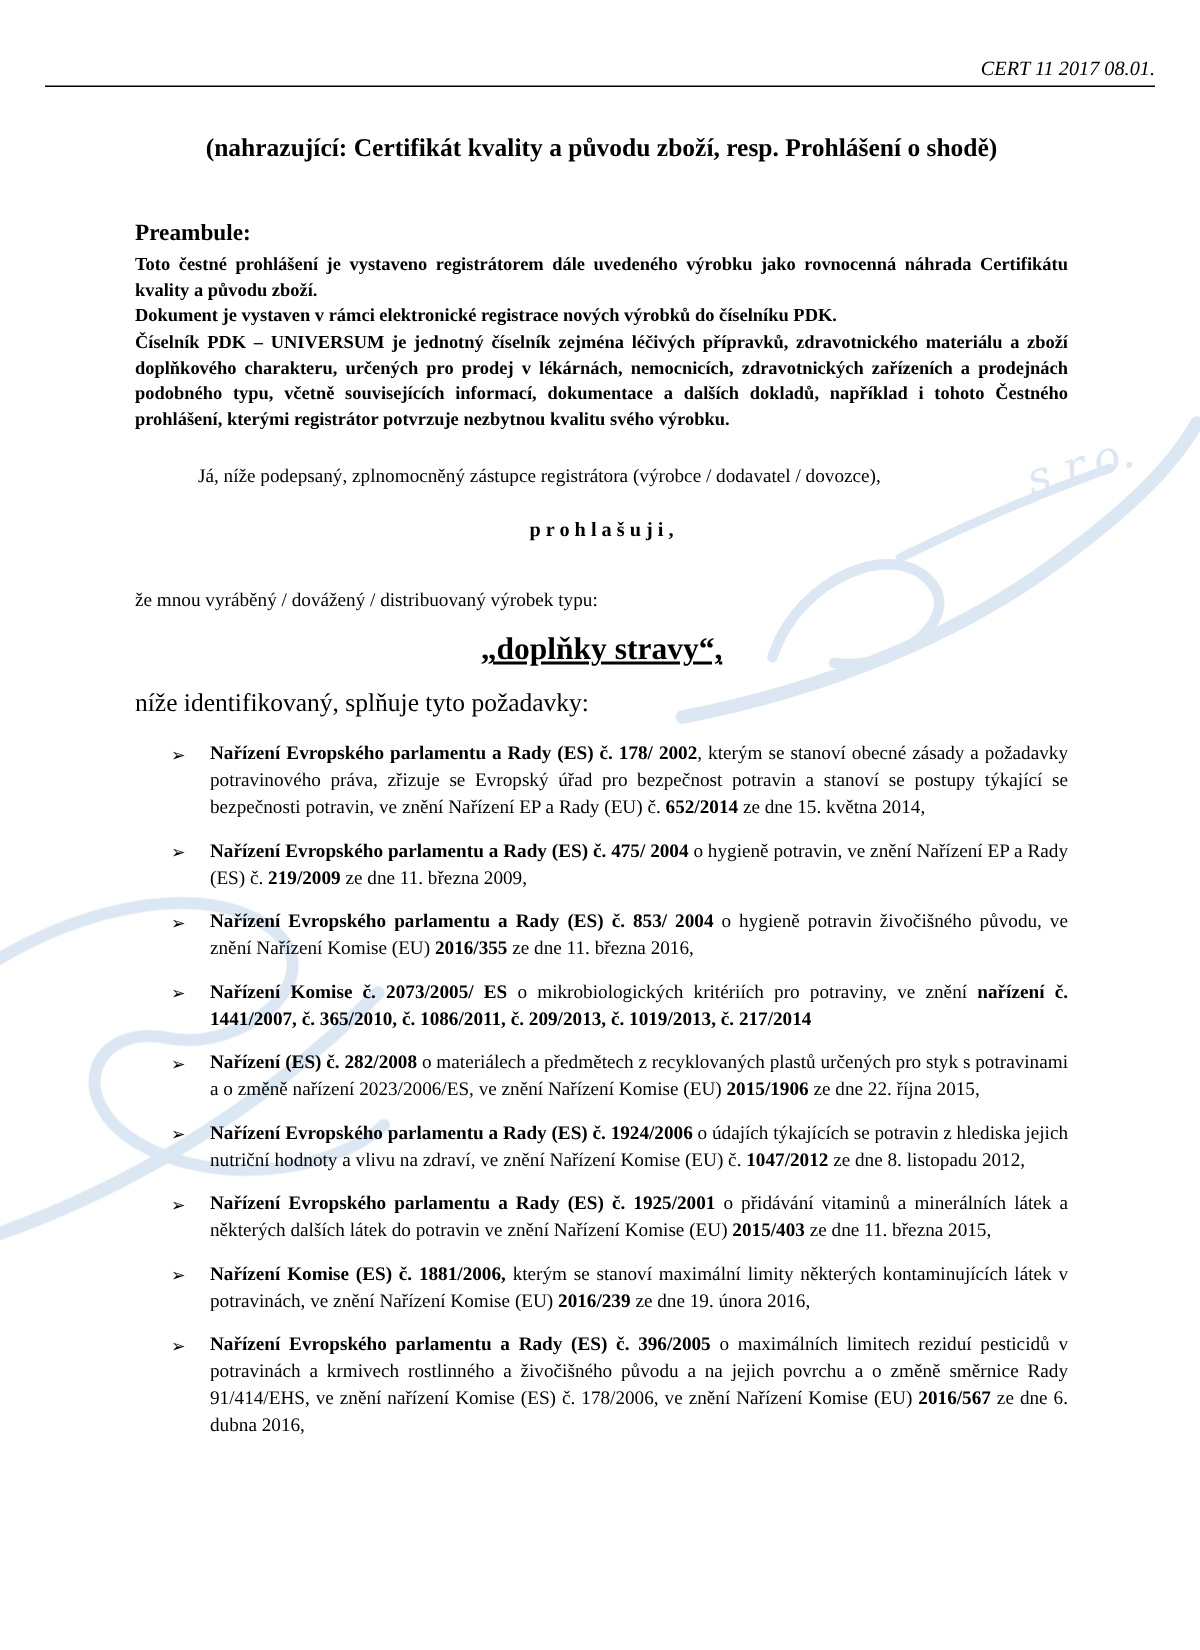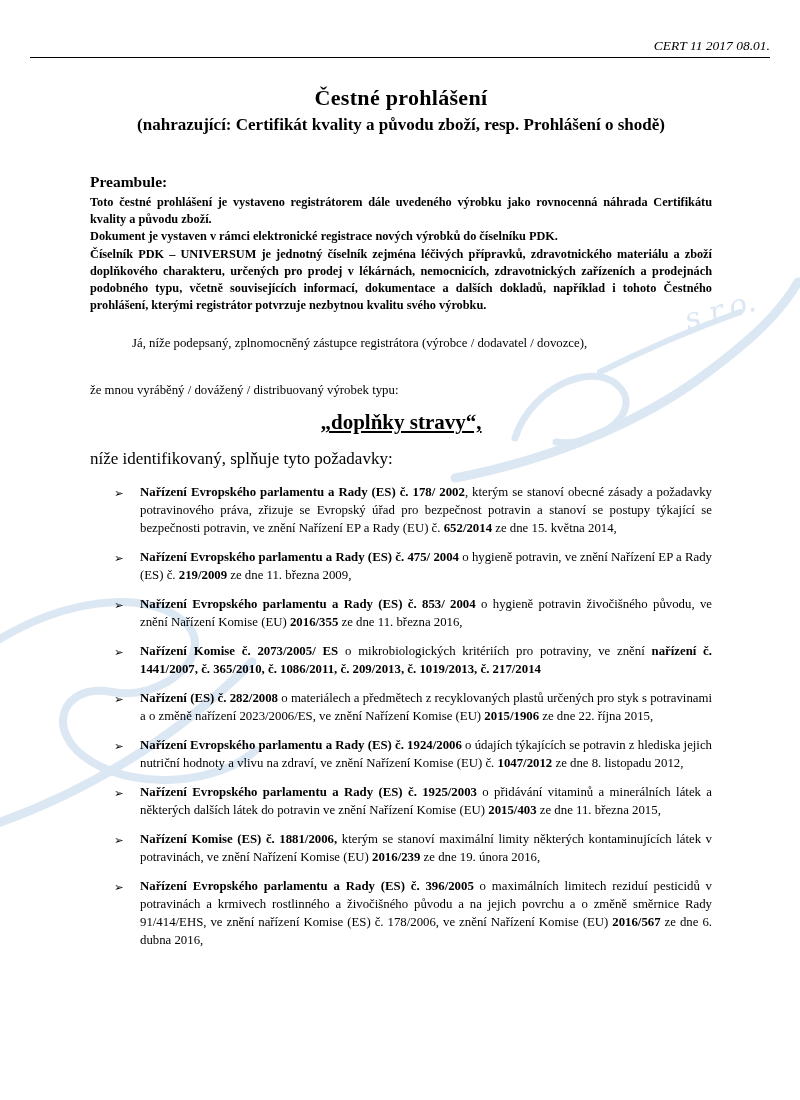--- a/index.html
+++ b/index.html
@@ -137,30 +137,30 @@
       </g>
     </svg>
   </div>
 
   <div class="content">
     <header class="doc-header">
       <div class="doc-code">CERT 11 2017 08.01.</div>
     </header>
 
     <main>
-      <h1 class="title">Čestné prohlášení</h1>
       <div class="subtitle">(nahrazující: Certifikát kvality a původu zboží, resp. Prohlášení o shodě)</div>
 
       <h2 class="preamble-heading">Preambule:</h2>
       <p class="preamble">Toto čestné prohlášení je vystaveno registrátorem dále uvedeného výrobku jako rovnocenná náhrada Certifikátu kvality a původu zboží.
 Dokument je vystaven v rámci elektronické registrace nových výrobků do číselníku PDK.
 Číselník PDK – UNIVERSUM je jednotný číselník zejména léčivých přípravků, zdravotnického materiálu a zboží doplňkového charakteru, určených pro prodej v lékárnách, nemocnicích, zdravotnických zařízeních a prodejnách podobného typu, včetně souvisejících informací, dokumentace a dalších dokladů, například i tohoto Čestného prohlášení, kterými registrátor potvrzuje nezbytnou kvalitu svého výrobku.</p>
 
       <p class="intro">Já, níže podepsaný, zplnomocněný zástupce registrátora (výrobce / dodavatel / dovozce),</p>
 
+      <p class="declaration">p r o h l a š u j i ,</p>
 
       <p class="product-line">že mnou vyráběný / dovážený  / distribuovaný výrobek typu:</p>
 
       <p class="product-type">„doplňky stravy“,</p>
 
       <p class="req-intro">níže identifikovaný, splňuje tyto požadavky:</p>
 
       <ul class="reg-list" id="reg-list">
   <li class="reg-item">
     <span class="bullet">➢</span>
@@ -187,21 +187,21 @@
     <span class="reg-text"><span class="b">Nařízení (ES) č. 282/2008</span><span> o materiálech a předmětech z recyklovaných plastů určených pro styk s potravinami a o změně nařízení 2023/2006/ES, ve znění Nařízení Komise (EU) </span><span class="b">2015/1906</span><span> ze dne 22. října 2015,</span></span>
   </li>
 
   <li class="reg-item">
     <span class="bullet">➢</span>
     <span class="reg-text"><span class="b">Nařízení Evropského parlamentu a Rady (ES) č. 1924/2006</span><span>  o údajích týkajících se potravin z hlediska jejich nutriční hodnoty a vlivu na zdraví, ve znění Nařízení Komise (EU) č. </span><span class="b">1047/2012</span><span> ze dne 8. listopadu 2012,</span></span>
   </li>
 
   <li class="reg-item">
     <span class="bullet">➢</span>
-    <span class="reg-text"><span class="b">Nařízení Evropského parlamentu a Rady (ES) č. 1925/2003</span><span>  o přidávání vitaminů a minerálních látek a některých dalších látek do potravin ve znění Nařízení Komise (EU) </span><span class="b">2015/403</span><span> ze dne 11. března 2015,</span></span>
+    <span class="reg-text"><span class="b">Nařízení Evropského parlamentu a Rady (ES) č. 1925/2001</span><span>  o přidávání vitaminů a minerálních látek a některých dalších látek do potravin ve znění Nařízení Komise (EU) </span><span class="b">2015/403</span><span> ze dne 11. března 2015,</span></span>
   </li>
 
   <li class="reg-item">
     <span class="bullet">➢</span>
     <span class="reg-text"><span class="b">Nařízení Komise (ES) č. 1881/2006,</span><span> kterým se stanoví maximální limity některých kontaminujících látek v potravinách, ve znění Nařízení Komise (EU) </span><span class="b">2016/239</span><span> ze dne 19. února 2016,</span></span>
   </li>
 
   <li class="reg-item">
     <span class="bullet">➢</span>
     <span class="reg-text"><span class="b">Nařízení Evropského parlamentu a Rady (ES) č. 396/2005</span><span> o maximálních limitech reziduí pesticidů v potravinách a krmivech rostlinného a živočišného původu a na jejich povrchu a o změně směrnice Rady 91/414/EHS, ve znění nařízení Komise (ES) č. 178/2006, ve znění Nařízení Komise (EU) </span><span class="b">2016/567</span><span> ze dne 6. dubna 2016,</span></span>

